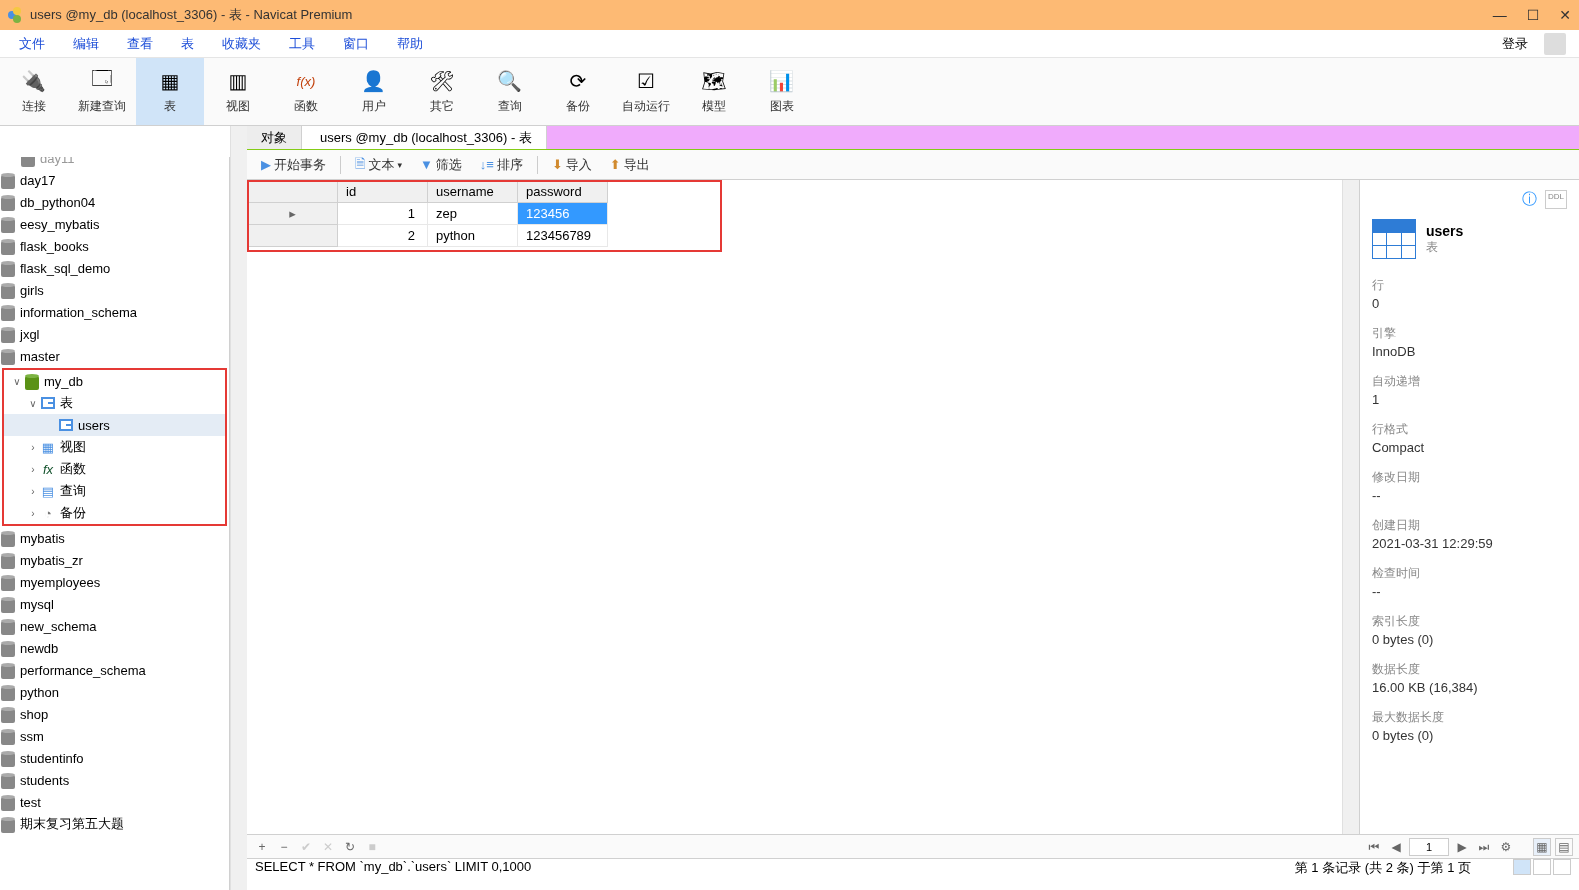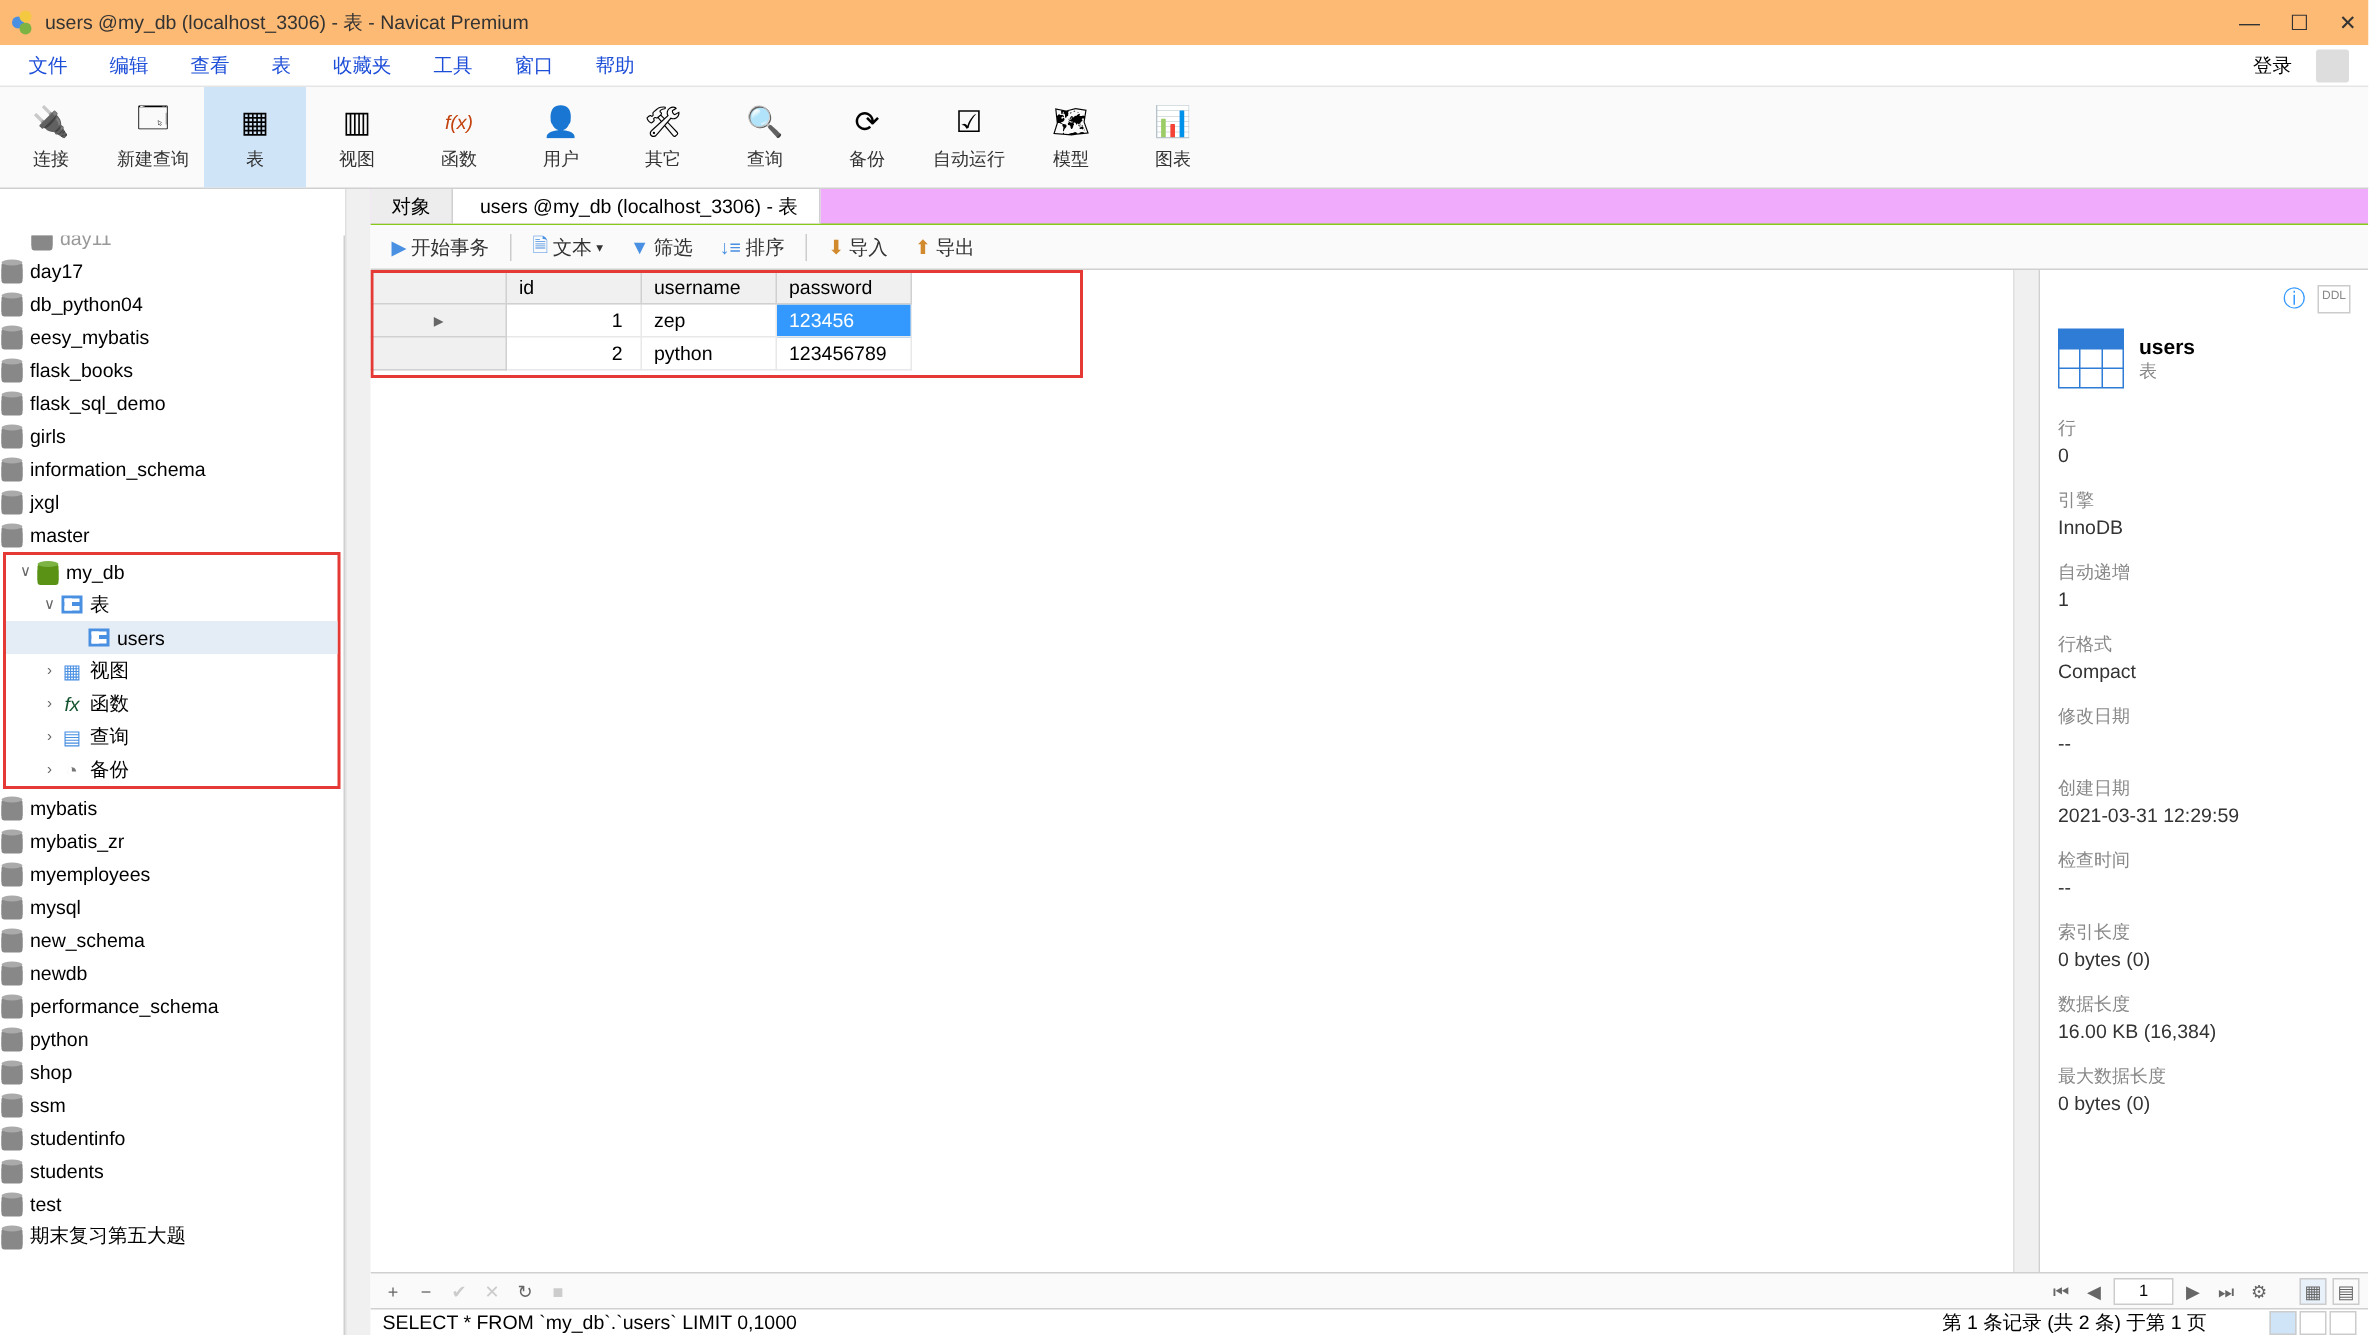--- a/index.html
+++ b/index.html
@@ -63,21 +63,21 @@
 .big-tbl-icon span:nth-child(-n+3){background:#2e7cd6;}
 .info-title{font-weight:bold;font-size:14px;}
 .info-sub{color:#888;font-size:12px;}
 .info-block{margin-bottom:14px;}
 .info-lbl{color:#888;font-size:12px;margin-bottom:2px;}
 .info-val{color:#333;font-size:13px;}
 .bottom-ctrl{height:24px;border-top:1px solid #d0d0d0;background:#fafafa;display:flex;align-items:center;padding:0 6px;gap:4px;}
 .bottom-ctrl .btn{width:18px;height:18px;display:flex;align-items:center;justify-content:center;cursor:pointer;color:#666;font-size:12px;}
 .bottom-ctrl .pg-input{width:40px;height:18px;border:1px solid #ccc;text-align:center;font-size:11px;}
 .bottom-ctrl .spacer{flex:1;}
-.status{height:18px;border-top:1px solid #d0d0d0;display:flex;align-items:center;padding:0 8px;background:#fff;font-size:12px;}
+.status{height:32px;border-top:1px solid #d0d0d0;display:flex;align-items:flex-start;padding:0 8px;background:#fff;font-size:12px;}
 .status .sql{flex:1;}
 .status .toggle{width:18px;height:16px;border:1px solid #ccc;margin-left:2px;cursor:pointer;}
 </style>
 </head>
 <body>
 
 <div class="titlebar">
   <span class="app-icon">
       <span class="g"></span>
     </span>

